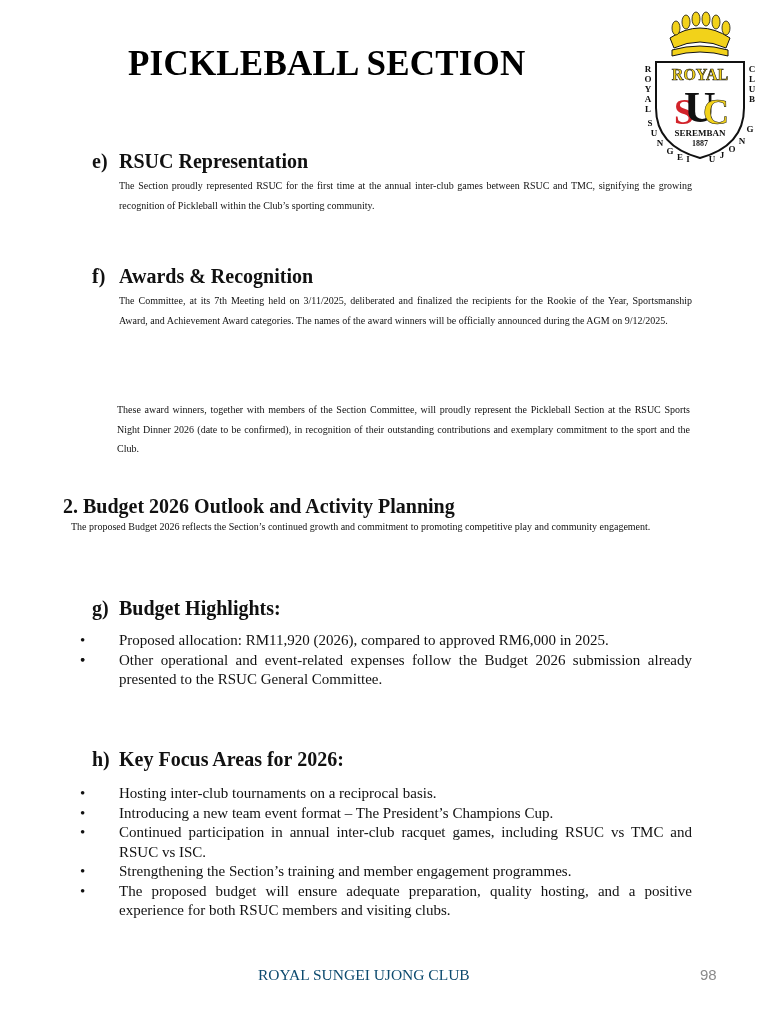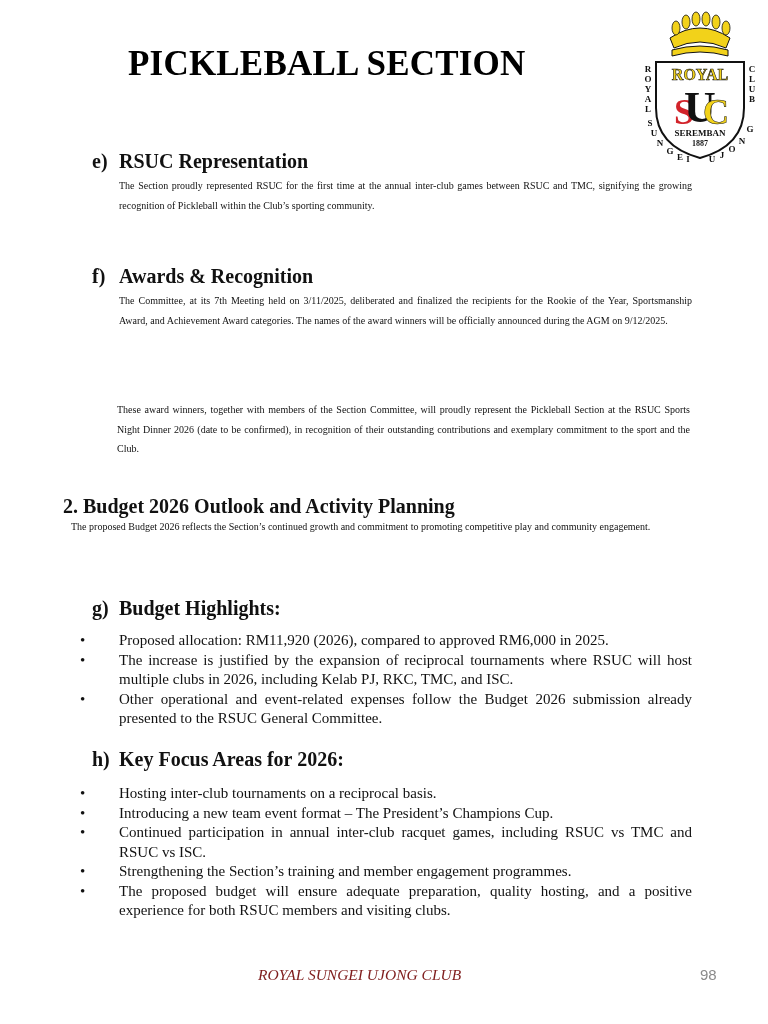--- a/index.html
+++ b/index.html
@@ -16,21 +16,21 @@
       position: absolute; font-size: 20px; font-weight: bold;
     }
     .heading .marker { display: inline-block; width: 27px; }
     .para {
       position: absolute; font-size: 10px; line-height: 19.5px; text-align: justify;
     }
     .bullets { position: absolute; margin: 0; padding: 0; list-style: none; font-size: 15px; line-height: 19.5px; }
     .bullets li { position: relative; padding-left: 47px; text-align: justify; }
     .bullets li .bullet { position: absolute; left: 8px; top: 0; }
     .footer {
-      position: absolute; top: 966px; left: 258px; font-size: 15.5px; color: #7f1d1d; font-style: italic;
+      position: absolute; top: 966px; left: 258px; font-size: 15.5px; color: #0c4a6e;
     }
     .page-num {
       position: absolute; top: 966px; left: 700px; font-size: 15px; color: #8a8a8a;
       font-family: "Liberation Sans", "DejaVu Sans", sans-serif;
     }
   </style>
 </head>
 <body>
 
 <div class="title">PICKLEBALL SECTION</div>
@@ -91,21 +91,21 @@
 <p class="para" style="left:109px; top:392px; width:573px; margin:8px;">These award winners, together with members of the Section Committee, will proudly represent the Pickleball Section at the RSUC Sports Night Dinner 2026 (date to be confirmed), in recognition of their outstanding contributions and exemplary commitment to the sport and the Club.</p>
 
 <div class="heading" style="left:63px; top:495px;">2. Budget 2026 Outlook and Activity Planning</div>
 <p class="para" style="left:63px; top:509px; width:629px; margin:8px;">The proposed Budget 2026 reflects the Section’s continued growth and commitment to promoting competitive play and community engagement.</p>
 
 <div class="heading" style="left:92px; top:597px;">
   <span class="marker">g)</span><span>Budget Highlights:</span>
 </div>
 <ul class="bullets" style="left:72px; top:631px; width:620px;">
   <li><span class="bullet">•</span><span>Proposed allocation: RM11,920 (2026), compared to approved RM6,000 in 2025.</span></li>
-  <li><span class="bullet">•</span><span>The increase is justified by the expansion of reciprocal tournaments where RSUC will host multiple clubs in 2026, including Kelab PJ, RKC, TMC, and ISC.</span></li>
+  <li><span class="bullet">•</span></li>
   <li><span class="bullet">•</span><span>Other operational and event-related expenses follow the Budget 2026 submission already presented to the RSUC General Committee.</span></li>
 </ul>
 
 <div class="heading" style="left:92px; top:748px;">
   <span class="marker">h)</span><span>Key Focus Areas for 2026:</span>
 </div>
 <ul class="bullets" style="left:72px; top:784px; width:620px;">
   <li><span class="bullet">•</span><span>Hosting inter-club tournaments on a reciprocal basis.</span></li>
   <li><span class="bullet">•</span><span>Introducing a new team event format – The President’s Champions Cup.</span></li>
   <li><span class="bullet">•</span><span>Continued participation in annual inter-club racquet games, including RSUC vs TMC and RSUC vs ISC.</span></li>

